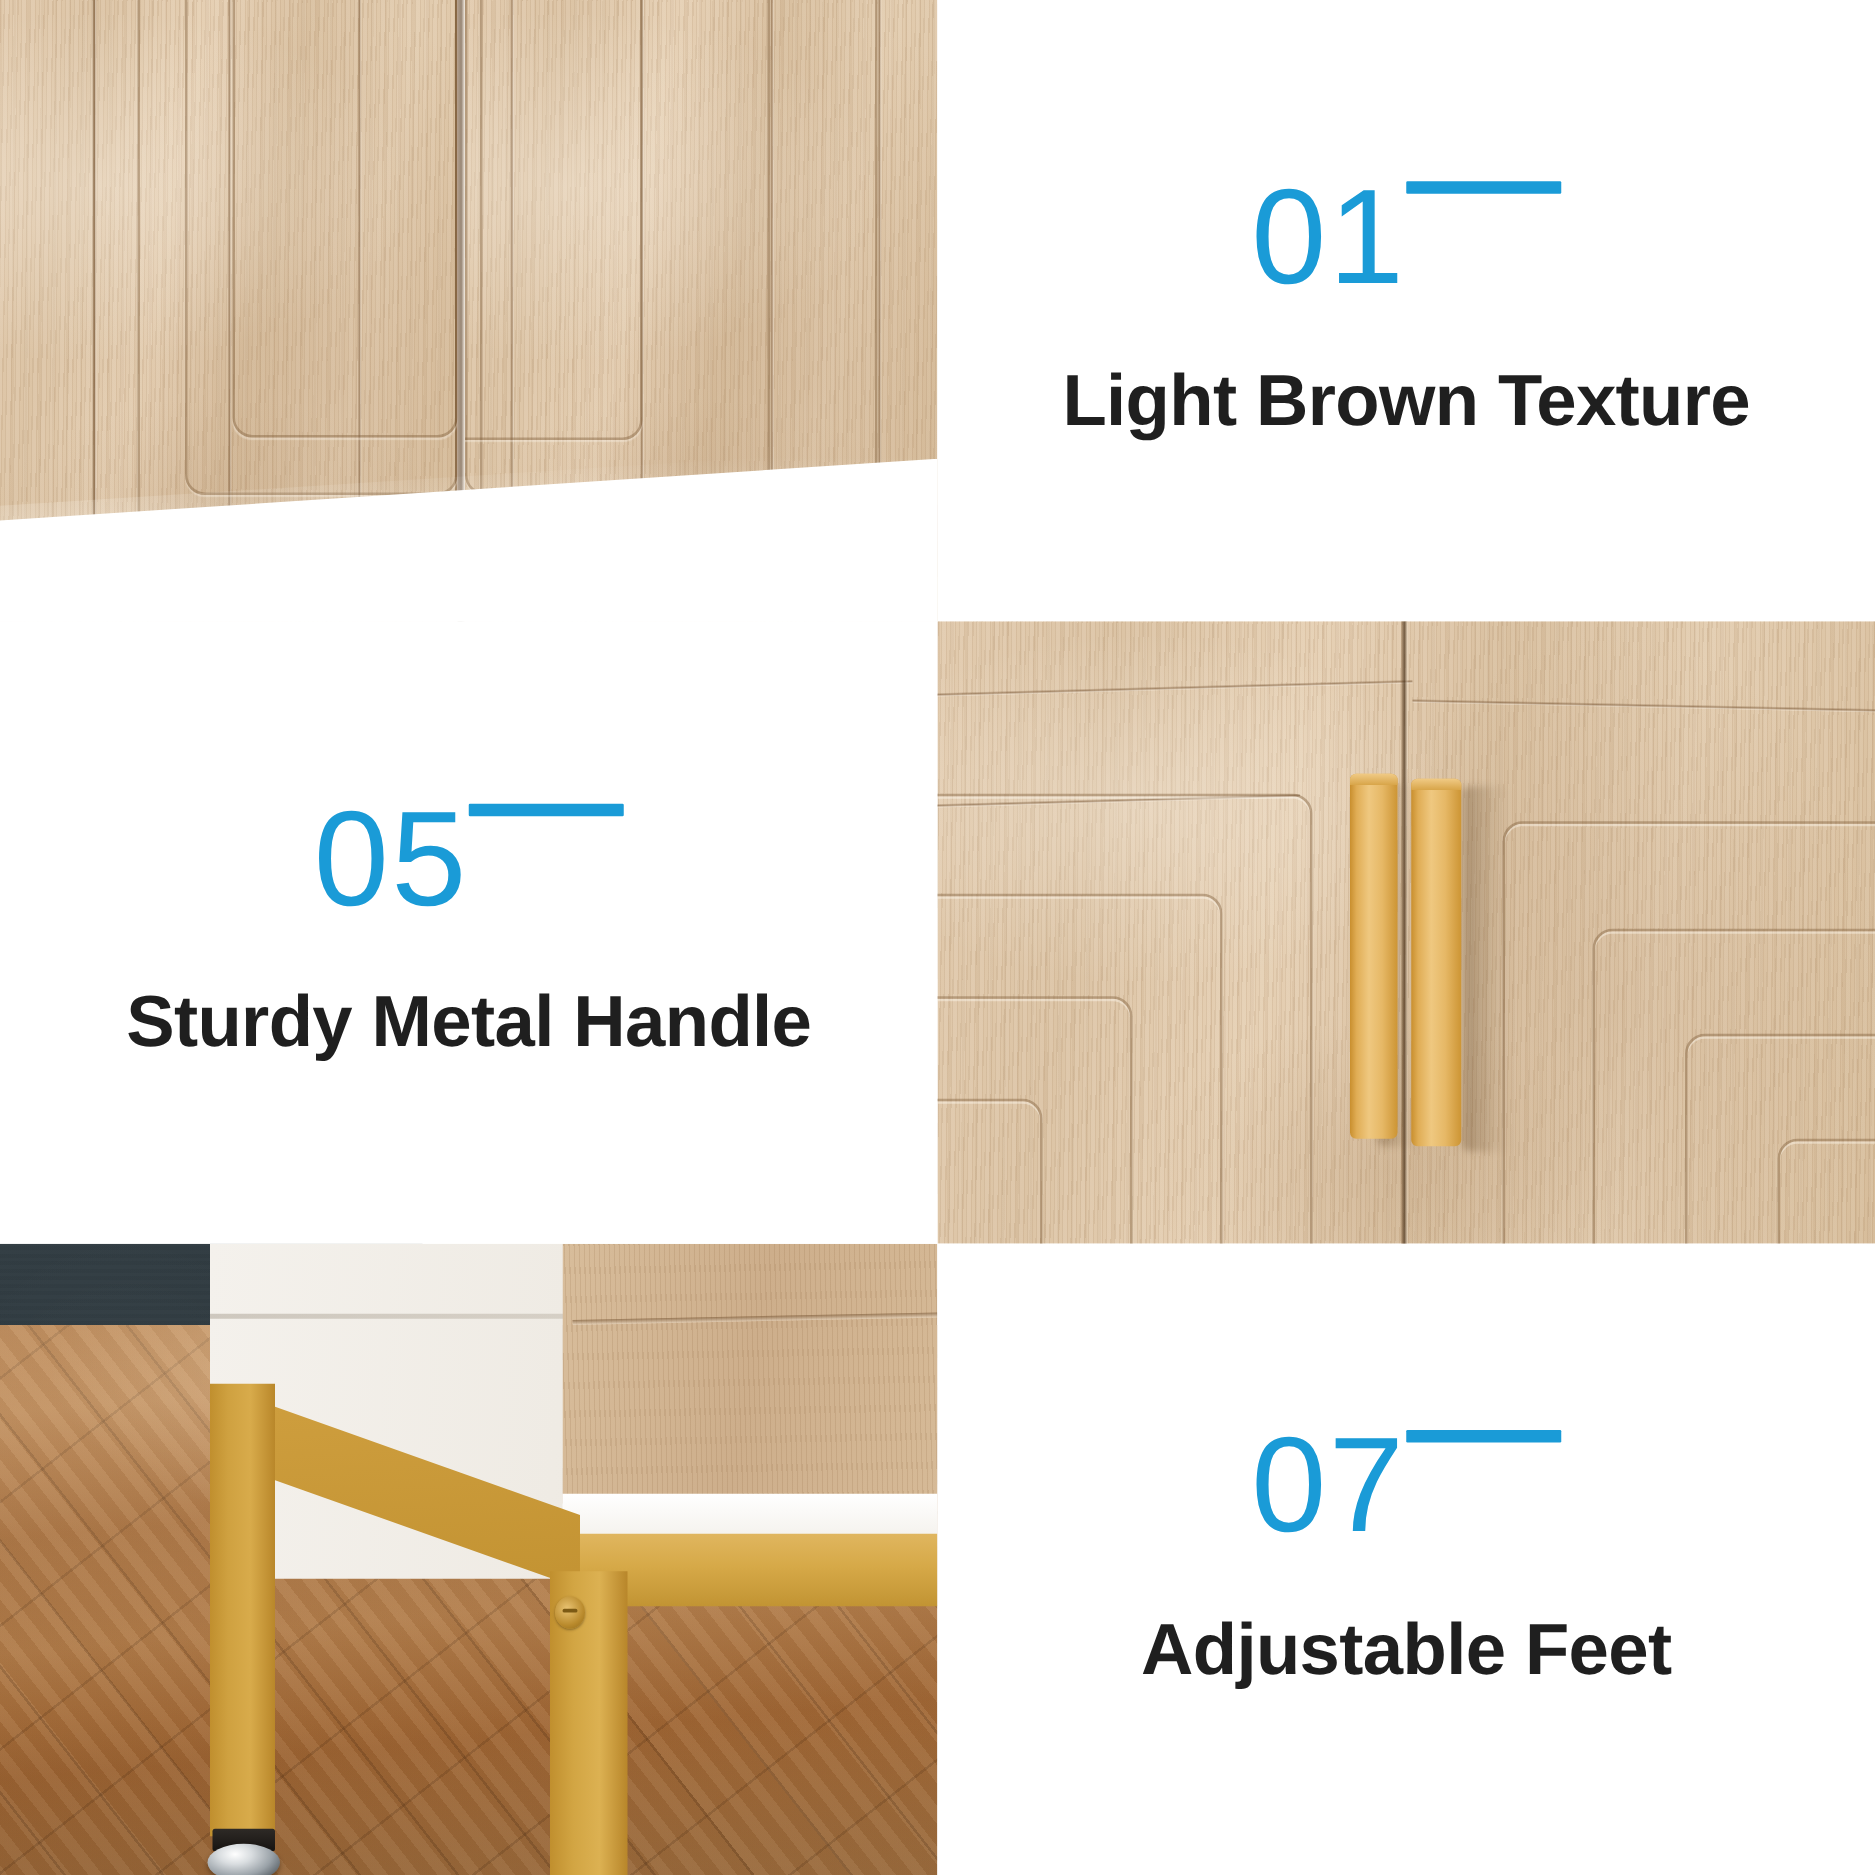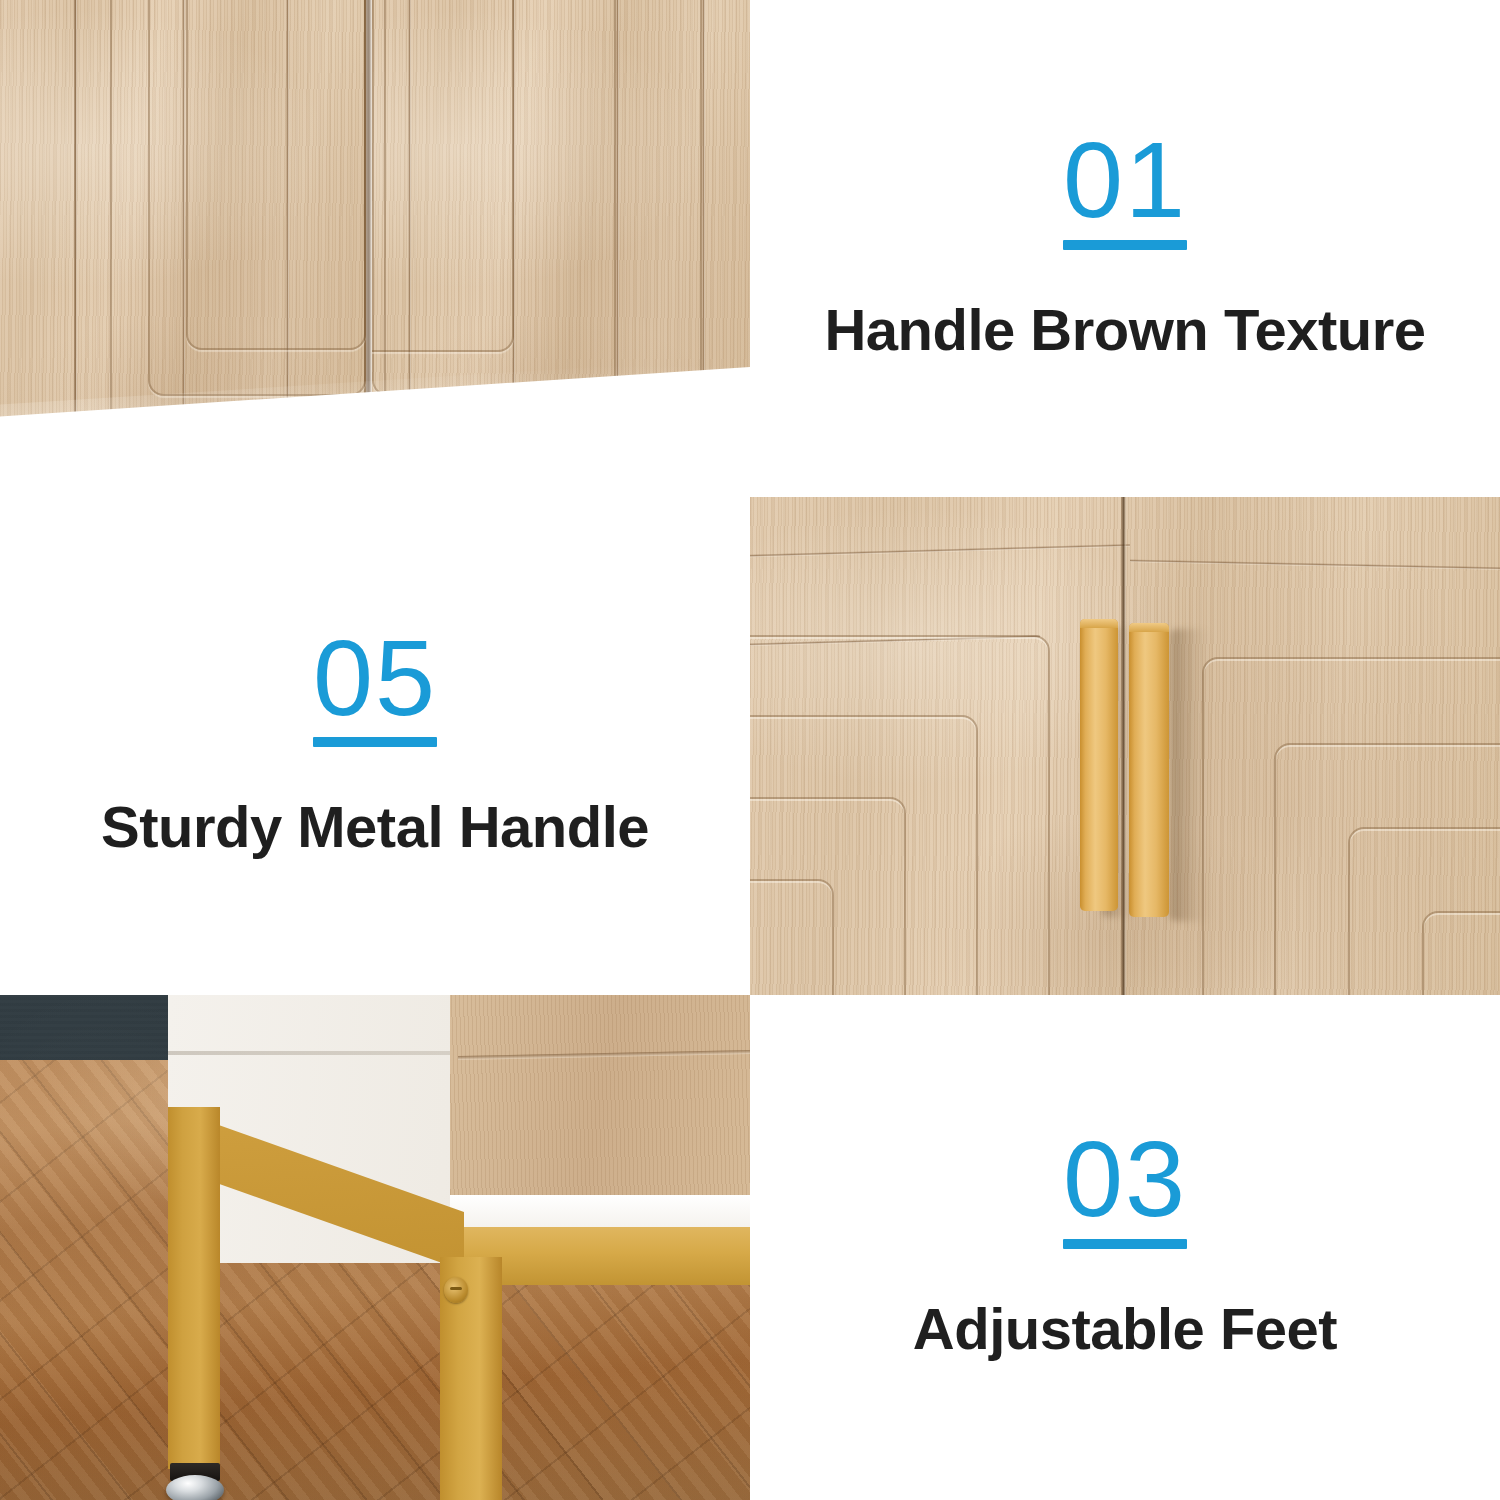--- a/index.html
+++ b/index.html
@@ -23,21 +23,21 @@
 
   .cell { position:relative; overflow:hidden; background:#ffffff; }
 
   
   .textcell {
     display:flex; flex-direction:column;
     align-items:center; justify-content:center;
     background:#ffffff;
     padding-bottom:6px;
   }
-  .numwrap { display:flex; flex-direction:column; align-items:center; }
+  .numwrap { display:flex; flex-direction:row; align-items:flex-start; }
   .num {
     font-size:108px;
     font-weight:400;
     letter-spacing:2px;
     line-height:0.96;
     font-family:"Liberation Sans", sans-serif;
   }
   .numrule { height:10px; width:124px; margin-top:8px; border-radius:1px; }
   .caption {
     margin-top:46px;
@@ -281,21 +281,21 @@
     <div class="seam"></div>
     <div class="edgehl"></div>
     <div class="floorcut"></div>
   </div>
 
   <div class="cell textcell t1">
     <div class="numwrap">
       <div class="num" style="color:#1a9bd7">01</div>
       <div class="numrule" style="background:#1a9bd7"></div>
     </div>
-    <div class="caption">Handle Brown Texture</div>
+    <div class="caption">Light Brown Texture</div>
   </div>
 
   <div class="cell textcell t2">
     <div class="numwrap">
       <div class="num" style="color:#1a9bd7">05</div>
       <div class="numrule" style="background:#1a9bd7"></div>
     </div>
     <div class="caption">Sturdy Metal Handle</div>
   </div>
 
@@ -357,19 +357,19 @@
     <div class="screw"></div>
     <div class="screwSlot"></div>
 
     <div class="footCollar" style="left:170px; top:468px; width:50px; height:18px;"></div>
     <div class="footDisc" style="left:166px; top:480px; width:58px; height:30px;"></div>
 
   </div>
 
   <div class="cell textcell t3">
     <div class="numwrap">
-      <div class="num" style="color:#1a9bd7">03</div>
+      <div class="num" style="color:#1a9bd7">07</div>
       <div class="numrule" style="background:#1a9bd7"></div>
     </div>
     <div class="caption">Adjustable Feet</div>
   </div>
 
 </div>
 
 </body></html>

